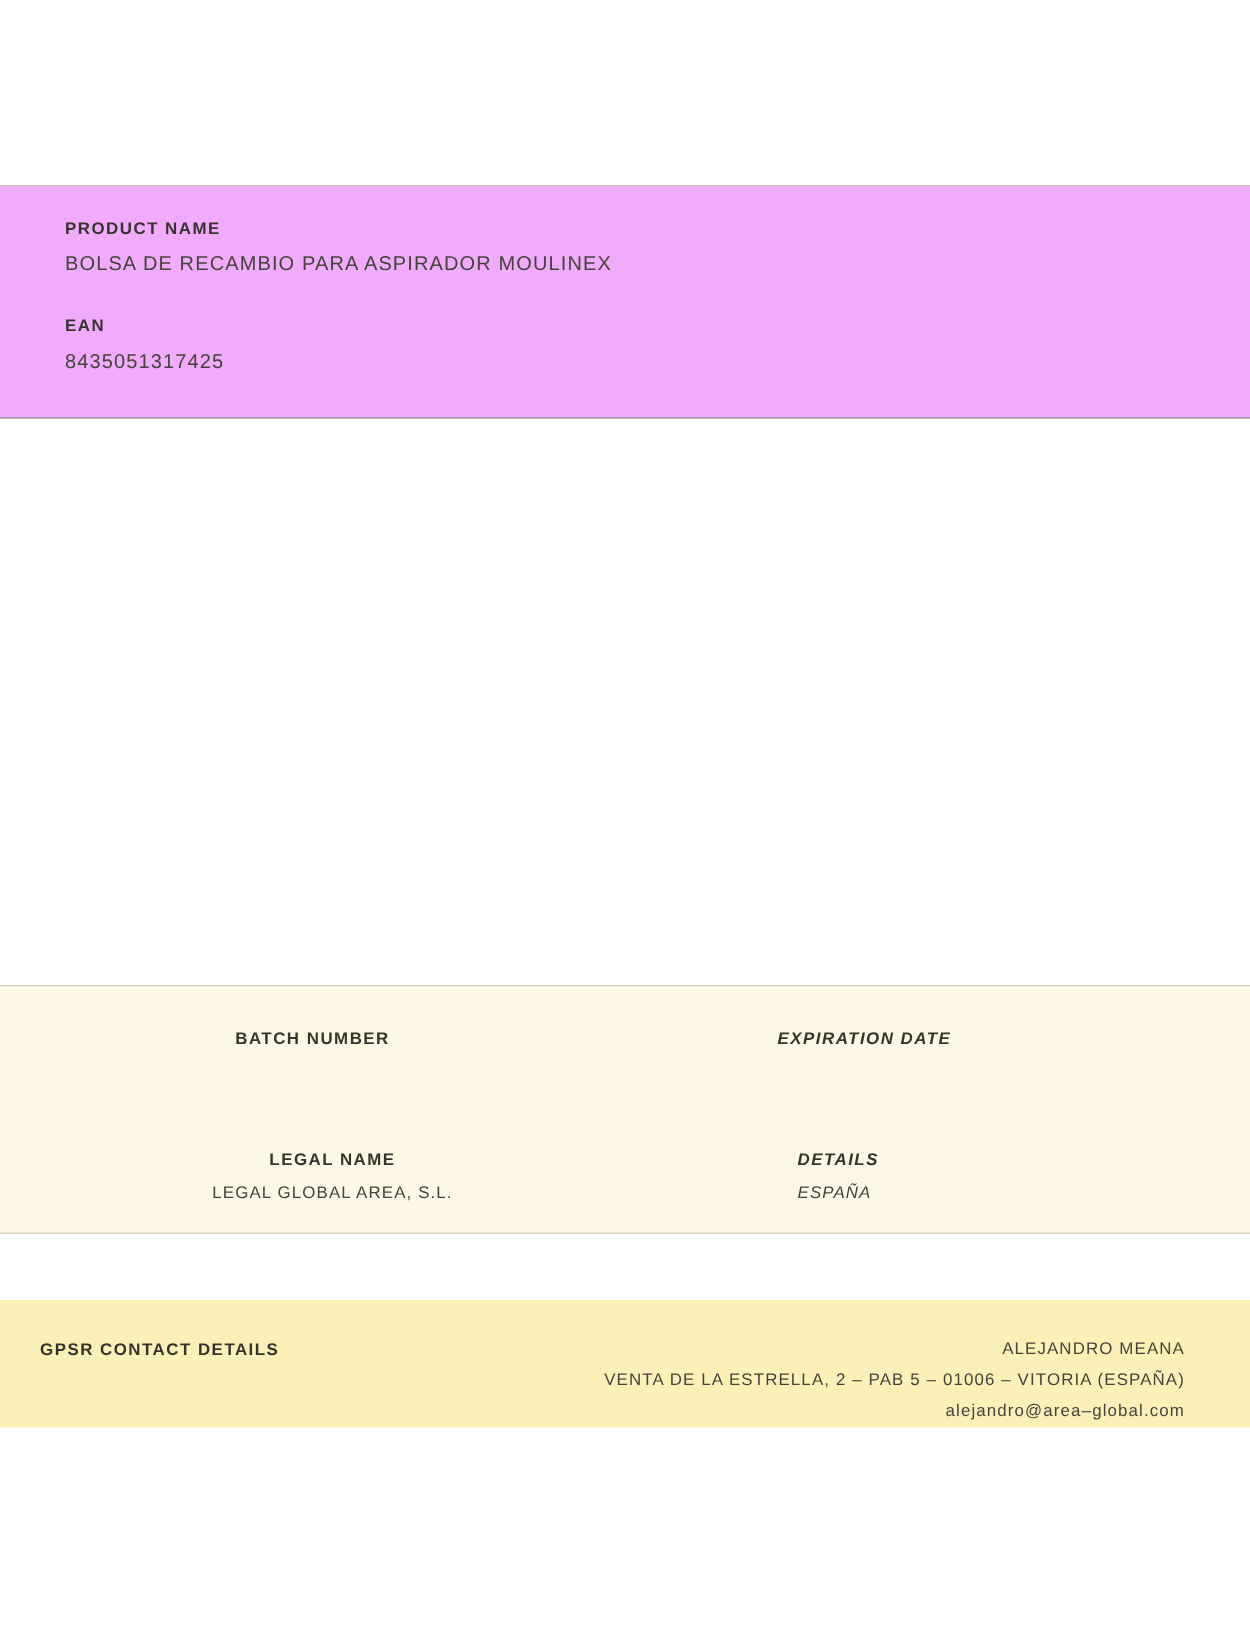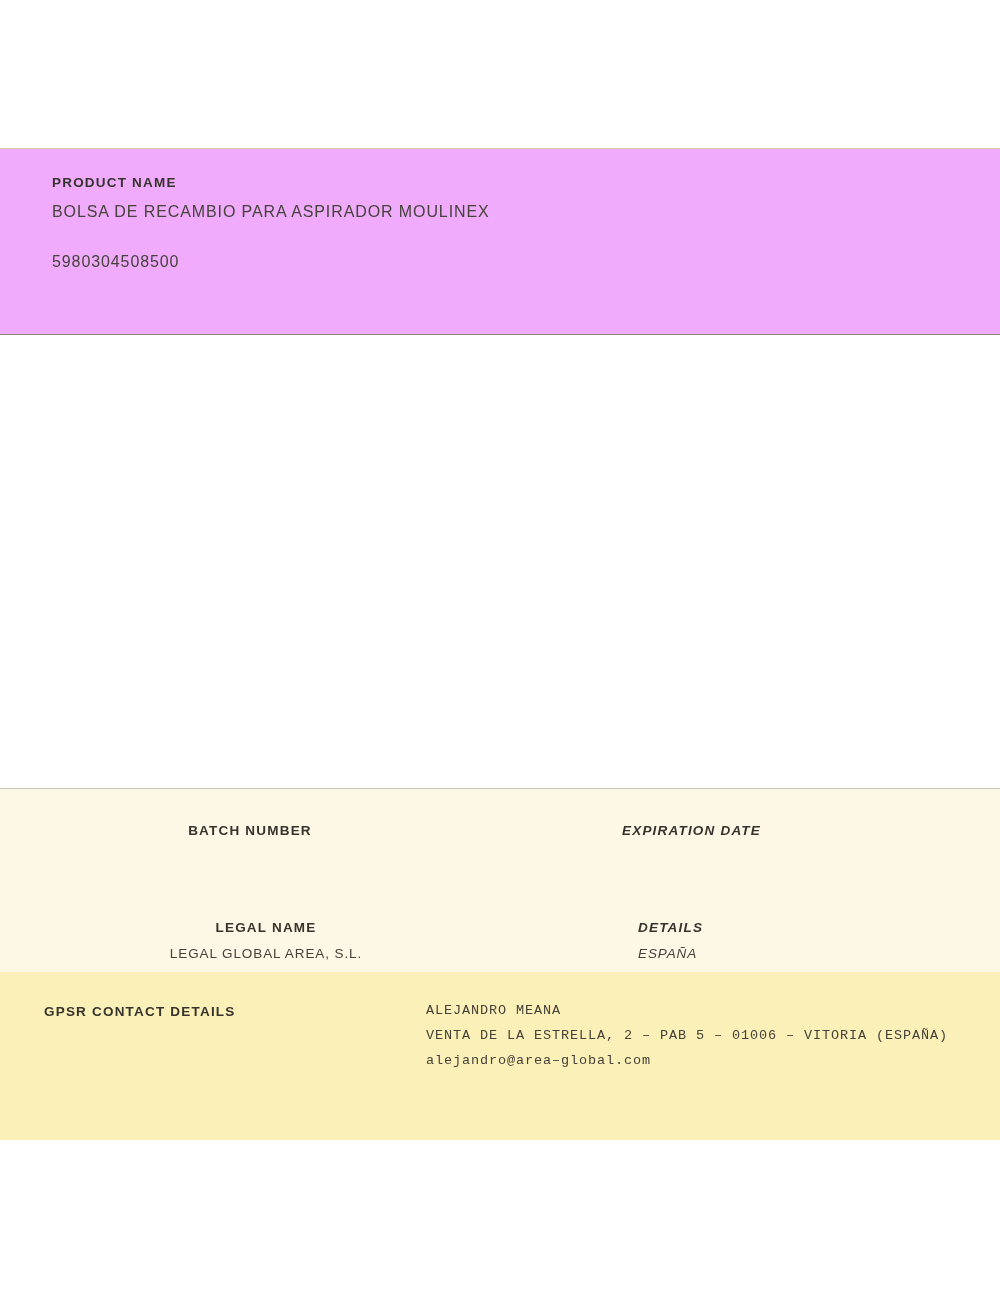--- a/index.html
+++ b/index.html
@@ -112,41 +112,40 @@
     letter-spacing: 0.9px;
     color: #46423a;
     margin: 11px 0 0 0;
     min-height: 15px;
   }
 
   
   .gpsr-block {
     position: absolute;
     left: 0;
-    top: 972px;
+    top: 1040px;
     width: 1000px;
     height: 168px;
     background: #fbf0b8;
     box-sizing: border-box;
-    padding: 31px 52px 0 44px;
+    padding: 31px 52px 0 32px;
     display: flex;
     justify-content: space-between;
     align-items: flex-start;
   }
   .gpsr-label {
     font-size: 13.5px;
     font-weight: bold;
     letter-spacing: 1.2px;
     color: #36332c;
     white-space: nowrap;
     margin-top: 1px;
   }
   .gpsr-lines {
-    text-align: left;
-    font-family: Liberation Mono, monospace;
+    text-align: right;
   }
   .gpsr-line {
     font-size: 13.5px;
     letter-spacing: 0.9px;
     color: #46423a;
     margin: 0 0 10px 0;
   }
   .gpsr-line:last-child {
     margin-bottom: 16px;
   }
@@ -166,21 +165,22 @@
 
 <div class="page">
 
   <div class="product-block">
     <div class="product-inner">
       <div class="field-group">
         <p class="field-label">PRODUCT NAME</p>
         <p class="field-value">BOLSA DE RECAMBIO PARA ASPIRADOR MOULINEX</p>
       </div>
       <div class="field-group">
-        <p class="field-value">5980304508500</p>
+        <p class="field-label">EAN</p>
+        <p class="field-value">8435051317425</p>
       </div>
     </div>
   </div>
 
   <div class="blank-area"></div>
 
   <div class="meta-block">
     <div class="meta-row meta-row-1">
       <div class="meta-col left-col">
         <p class="meta-label">BATCH NUMBER</p>

